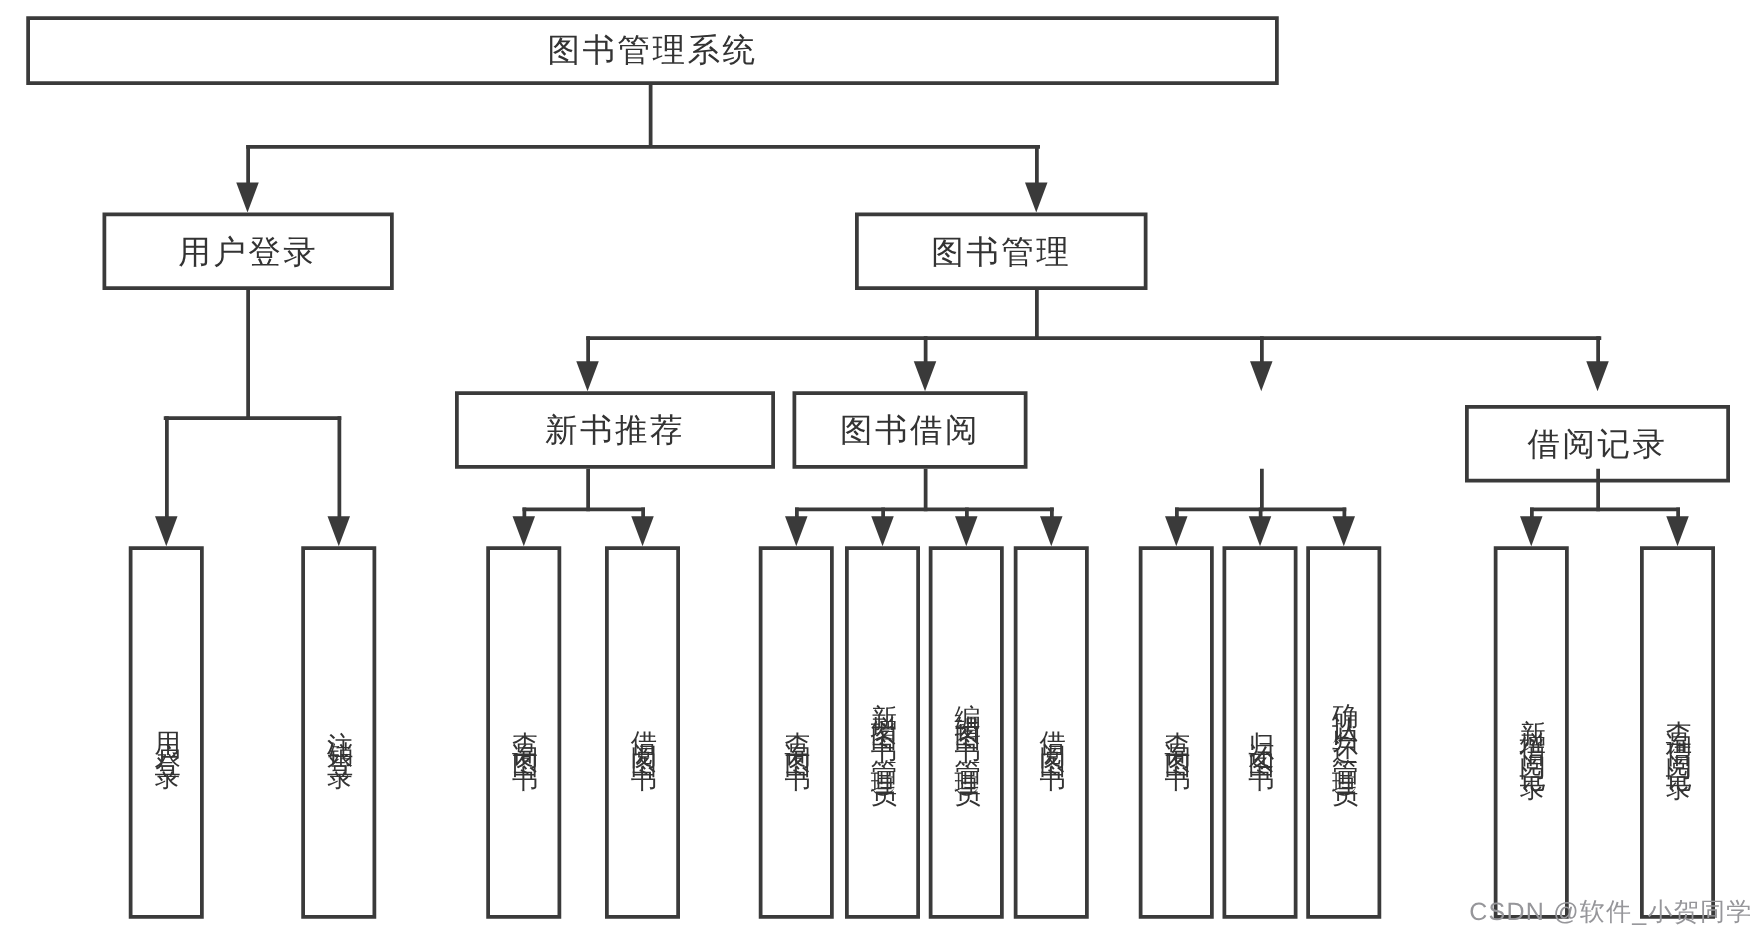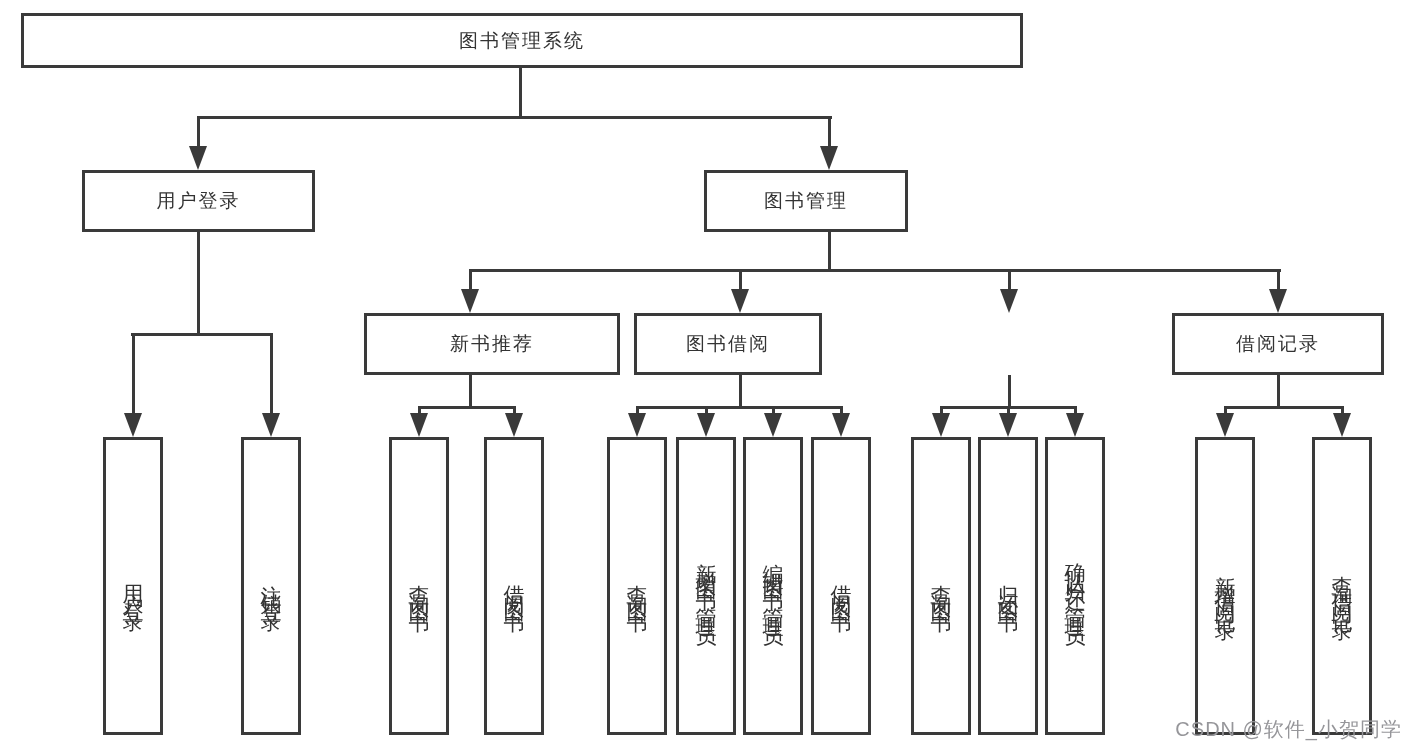--- a/index.html
+++ b/index.html
@@ -16,21 +16,21 @@
     font-family:"Liberation Sans","DejaVu Sans",sans-serif;
     color:var(--text);
     overflow:hidden;
   }
   .box{
     position:absolute;
     box-sizing:border-box;
     border:3px solid var(--line);
     background:#fff;
     display:flex;align-items:center;justify-content:center;
-    font-size:19px;letter-spacing:2px;color:var(--text);
+    font-size:26px;letter-spacing:2px;color:var(--text);
     white-space:nowrap;
   }
   .leaf{
     position:absolute;
     box-sizing:border-box;
     border:3px solid var(--line);
     background:#fff;
     width:60px;height:298px;top:437px;
     writing-mode:vertical-rl;
     text-orientation:mixed;
@@ -67,21 +67,21 @@
   <div class="vline" style="left:519px;top:68px;height:50px"></div>
   <div class="hline" style="left:197px;top:116px;width:635px"></div>
   <div class="vline" style="left:197px;top:116px;height:32px"></div>
   <div class="arrow" style="left:189px;top:146px"></div>
   <div class="vline" style="left:828px;top:116px;height:32px"></div>
   <div class="arrow" style="left:820px;top:146px"></div>
 
   <div class="box" style="left:82px;top:170px;width:233px;height:62px">
     <span>用户登录</span>
   </div>
-  <div class="box" style="left:704px;top:170px;width:204px;height:62px">
+  <div class="box" style="left:684px;top:170px;width:234px;height:62px">
     <span>图书管理</span>
   </div>
 
   <div class="vline" style="left:197px;top:232px;height:103px"></div>
   <div class="hline" style="left:131px;top:333px;width:142px"></div>
   <div class="vline" style="left:132px;top:333px;height:82px"></div>
   <div class="arrow" style="left:124px;top:413px"></div>
   <div class="vline" style="left:270px;top:333px;height:82px"></div>
   <div class="arrow" style="left:262px;top:413px"></div>
 
@@ -95,21 +95,21 @@
   <div class="arrow" style="left:1000px;top:289px"></div>
   <div class="vline" style="left:1277px;top:269px;height:22px"></div>
   <div class="arrow" style="left:1269px;top:289px"></div>
 
   <div class="box" style="left:364px;top:313px;width:256px;height:62px">
     <span>新书推荐</span>
   </div>
   <div class="box" style="left:634px;top:313px;width:188px;height:62px">
     <span>图书借阅</span>
   </div>
-  <div class="box" style="left:1172px;top:313px;width:212px;height:62px">
+  <div class="box" style="left:1172px;top:324px;width:212px;height:62px">
     <span>借阅记录</span>
   </div>
 
   <div class="vline" style="left:469px;top:375px;height:34px"></div>
   <div class="hline" style="left:418px;top:406px;width:98px"></div>
   <div class="vline" style="left:418px;top:406px;height:12px"></div>
   <div class="arrow" style="left:410px;top:413px"></div>
   <div class="vline" style="left:513px;top:406px;height:12px"></div>
   <div class="arrow" style="left:505px;top:413px"></div>
 

